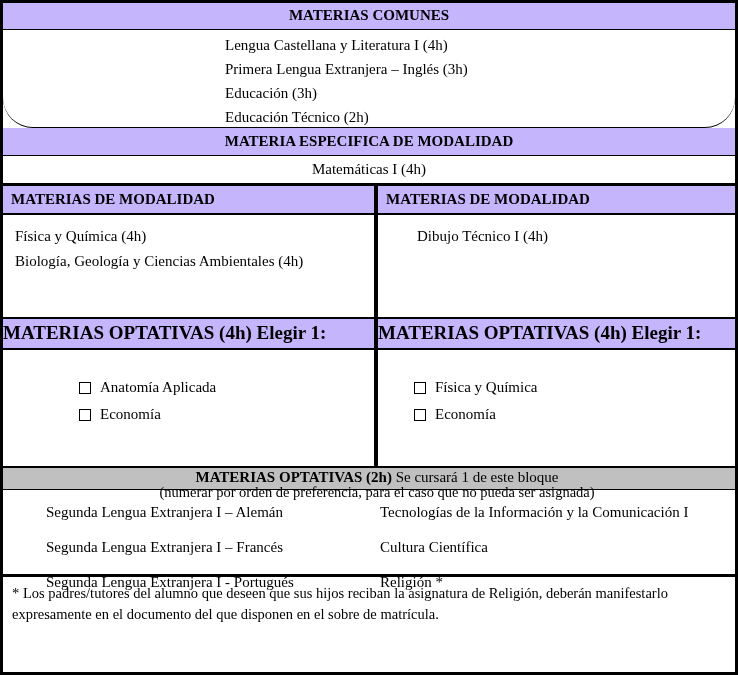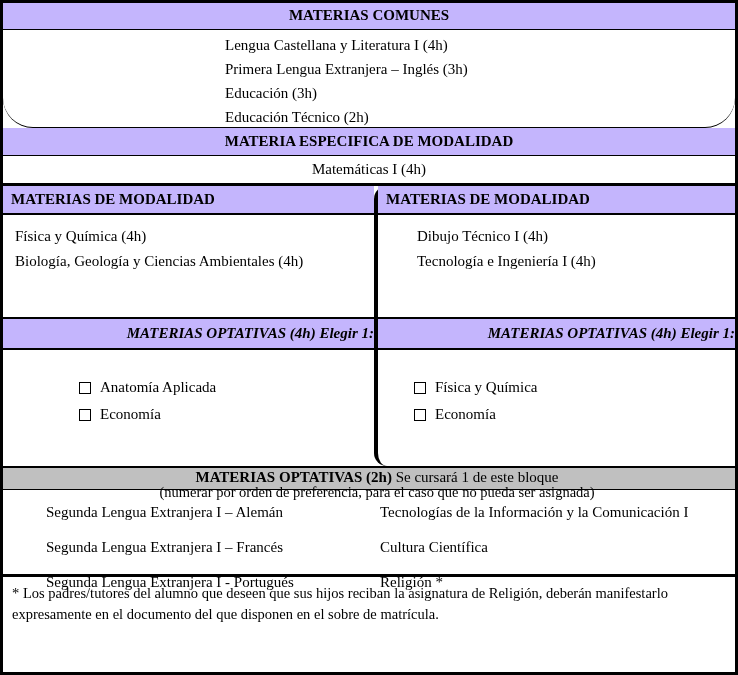--- a/index.html
+++ b/index.html
@@ -14,29 +14,29 @@
   .band { background:#c4b5fd; font-weight:bold; }
   
   .hdr-comunes { height:27px; line-height:25px; text-align:center; font-size:15px; border-bottom:1px solid #000; }
   .list-comunes { height:98px; border-bottom:1px solid #000; padding:3px 0 0 222px;border-radius:30px; }
   .list-comunes .item { line-height:24px; font-size:15px; }
   
   .hdr-especifica { height:28px; line-height:26px; text-align:center; font-size:15px; border-bottom:1px solid #000; }
   .row-matematicas { height:30px; line-height:26px; text-align:center; font-size:15px; border-bottom:3px solid #000; }
   
   .columns { height:280px; display:flex; }
-  .col { height:100%;border-radius:13px; }
+  .col { height:100%; }
   .col-left { width:371px; }
   .col-right { flex:1; border-left:4px solid #000; }
   .col-hdr { height:29px; line-height:26px; font-size:15px; padding-left:8px; border-bottom:2px solid #000; }
   .col-list { height:102px; padding-top:9px; }
   .col-list .item { line-height:25px; font-size:15px; }
   .col-left .col-list .item { padding-left:12px; }
   .col-right .col-list .item { padding-left:39px; }
-  .opt-hdr { height:33px; line-height:28px; text-align:right; font-size:15px; border-top:2px solid #000; border-bottom:2px solid #000;font-style:italic; }
+  .opt-hdr { height:33px; line-height:28px; text-align:left; font-size:19px; border-top:2px solid #000; border-bottom:2px solid #000; }
   .chk-area { height:136px; padding-top:24px; }
   .chk-row { line-height:27px; font-size:15px; display:flex; align-items:center; }
   .col-left .chk-row { padding-left:76px; }
   .col-right .chk-row { padding-left:36px; }
   .chk { display:inline-block; width:12px; height:12px; border:1.5px solid #000; margin-right:9px; flex:0 0 auto; background:#fff; cursor:pointer; }
   
   .band-2h { height:24px; border-top:2px solid #000; border-bottom:1px solid #000; text-align:center; background:#c0c0c0; padding-top:0;padding-left:16px; }
   .band-2h .line1 { font-size:15px; line-height:16px; padding-top:1px; }
   .band-2h .line1 .bold { font-weight:bold; }
   .band-2h .line2 { font-size:14.5px; line-height:15px; }
@@ -84,21 +84,20 @@
           <span class="chk"></span>
           <span>Economía</span>
         </div>
       </div>
     </div>
 
     <div class="col col-right">
       <div class="band col-hdr">MATERIAS DE MODALIDAD</div>
       <div class="col-list">
         <div class="item">Dibujo Técnico I  (4h)</div>
-        <div class="item">Tecnología e Ingeniería I (4h)</div>
       </div>
       <div class="band opt-hdr">MATERIAS OPTATIVAS (4h) Elegir 1:</div>
       <div class="chk-area">
         <div class="chk-row">
           <span class="chk"></span>
           <span>Física y Química</span>
         </div>
         <div class="chk-row">
           <span class="chk"></span>
           <span>Economía</span>

